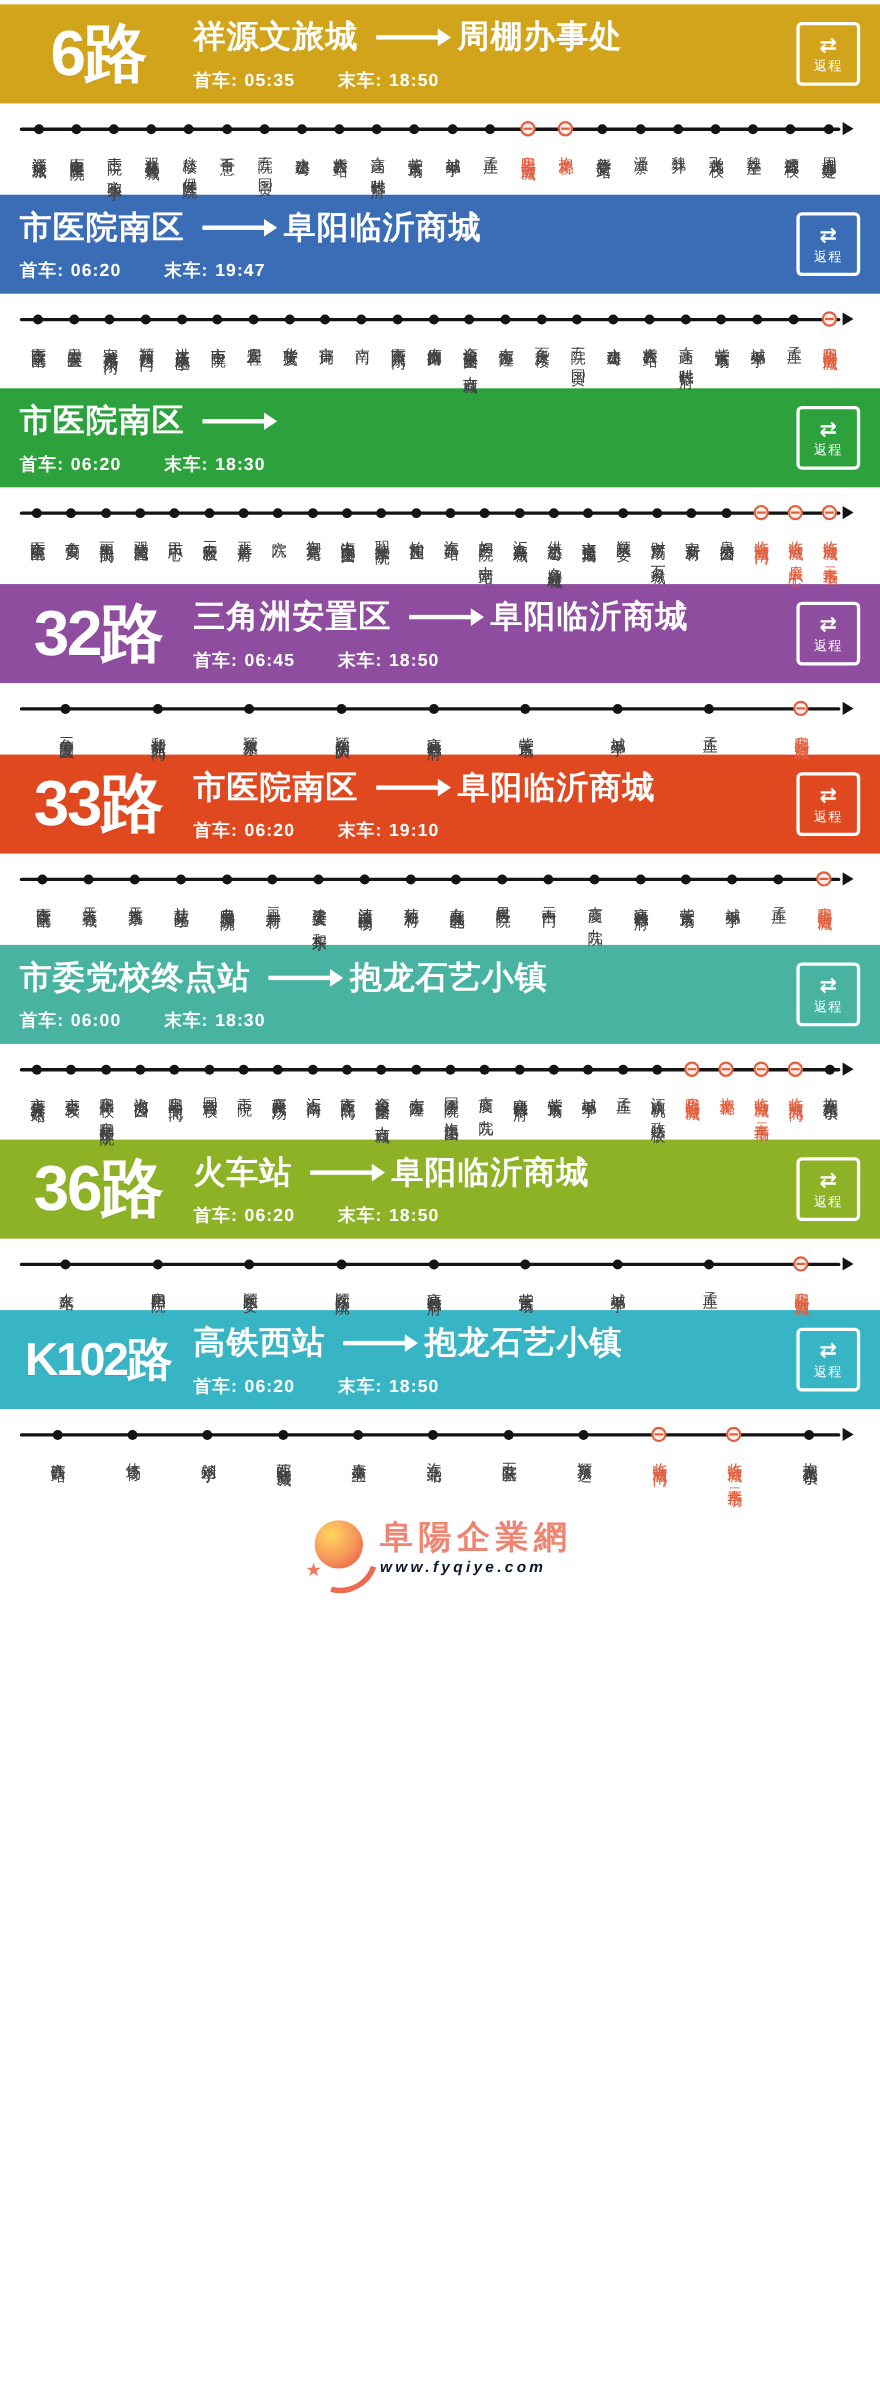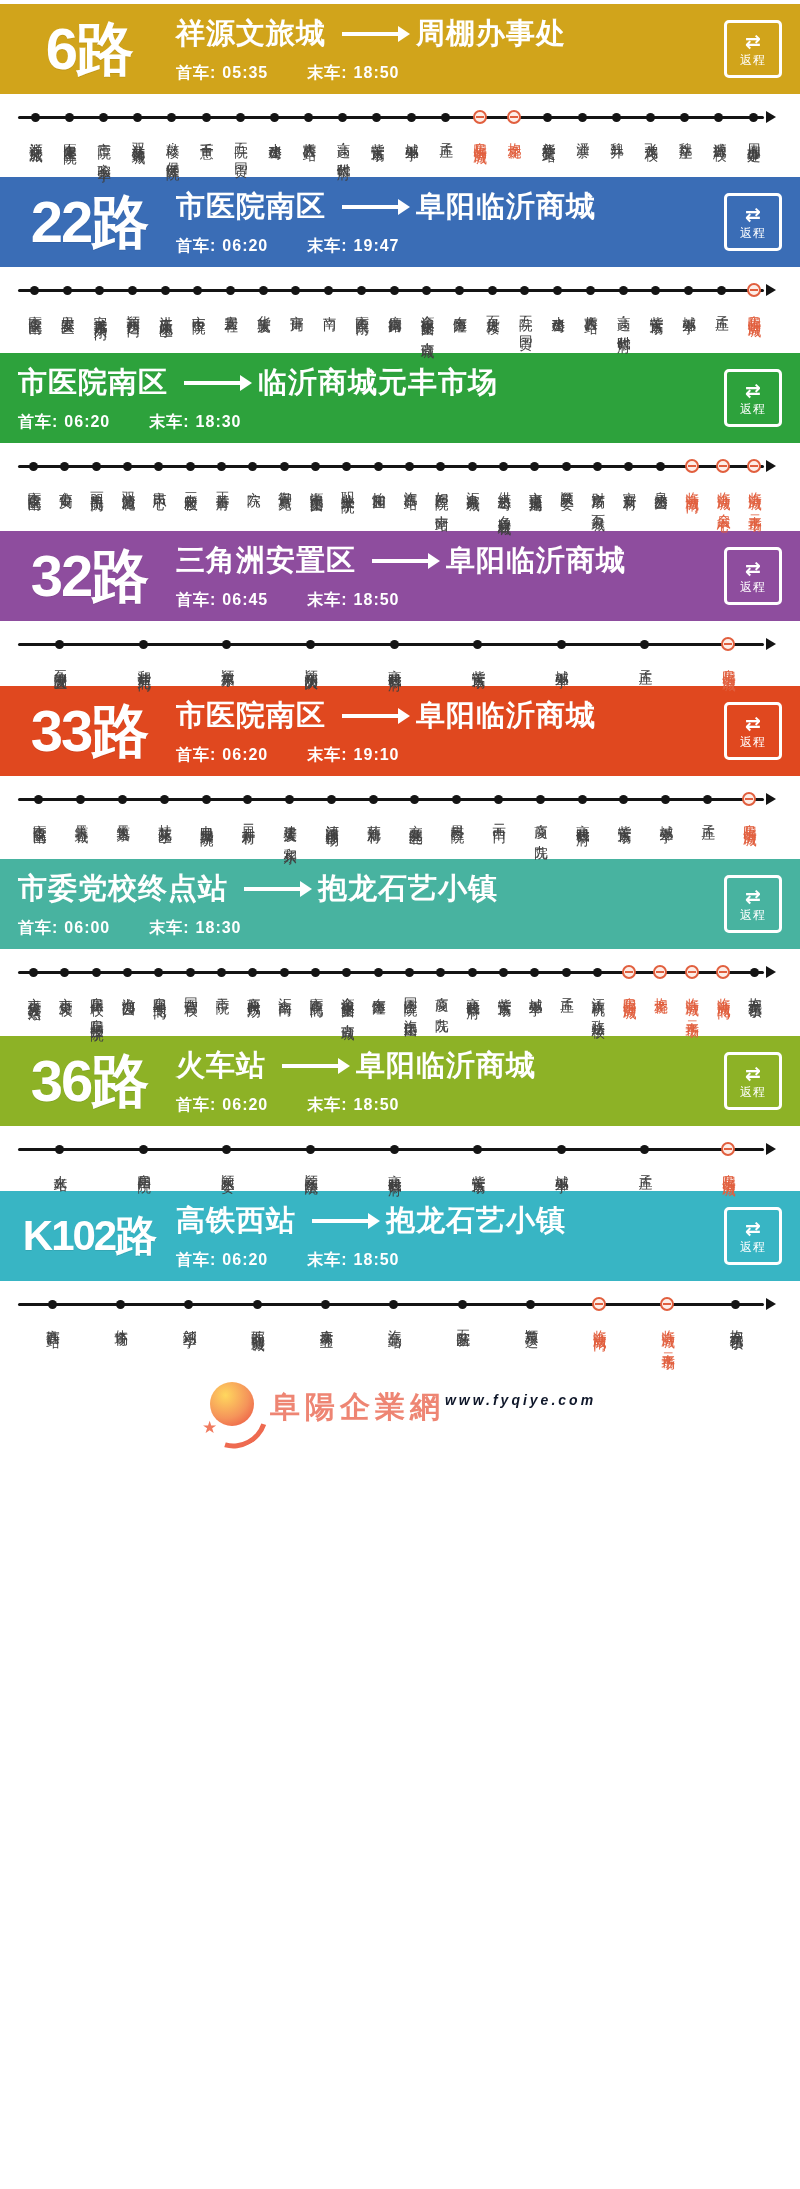--- a/index.html
+++ b/index.html
@@ -91,21 +91,21 @@
   .logo-globe {
     position:absolute; left:6px; top:2px; width:44px; height:44px; border-radius:50%;
     background:radial-gradient(circle at 35% 30%, #ffd75e, #f5945a 55%, #ec5a45 90%);
   }
   .logo-swoosh {
     position:absolute; left:-2px; top:6px; width:56px; height:52px;
     border:5px solid transparent; border-bottom-color:#ee6a50; border-radius:50%;
     transform:rotate(-28deg);
   }
   .logo-star { position:absolute; left:-2px; bottom:-2px; color:#f07a5e; font-size:17px; line-height:1; }
-  .logo-text { display:flex; flex-direction:row; }
+  .logo-text { display:flex; flex-direction:column; }
   .site-name { font-size:30px; font-weight:bold; letter-spacing:5px; color:#ee8573; line-height:1.1; }
   .site-url { font-size:14px; font-weight:bold; font-style:italic; letter-spacing:3px; color:#0f172a; margin-top:2px; }
 </style>
 </head>
 <body>
 
 <div class="page">
 
   <div>
   <section class="route" style="--c: #d1a41b;">
@@ -237,21 +237,20 @@
   <div class="stop">
     <span class="dot"></span>
     <span class="stop-label">周棚办事处</span>
   </div>
 </div>
     </div>
   </section>
 
   <section class="route" style="--c: #3a6db6;">
     <header class="route-header">
-      <div class="route-no">22路</div>
       <div class="route-info">
         <div class="route-dir">
           <span>市医院南区</span>
           <span class="dir-arrow"></span>
           <span>阜阳临沂商城</span>
         </div>
         <div class="route-times">
           <span><span>首车:</span><span class="t">06:20</span></span>
           <span><span>末车:</span><span class="t">19:47</span></span>
         </div>
@@ -380,21 +379,20 @@
 </div>
     </div>
   </section>
 
   <section class="route" style="--c: #2da23c;">
     <header class="route-header">
       <div class="route-info">
         <div class="route-dir">
           <span>市医院南区</span>
           <span class="dir-arrow"></span>
-          <span>临沂商城元丰市场</span>
         </div>
         <div class="route-times">
           <span><span>首车:</span><span class="t">06:20</span></span>
           <span><span>末车:</span><span class="t">18:30</span></span>
         </div>
       </div>
       <div class="return-box">
         <span class="return-arrows">⇄</span>
         <span class="return-text">返程</span>
       </div>

